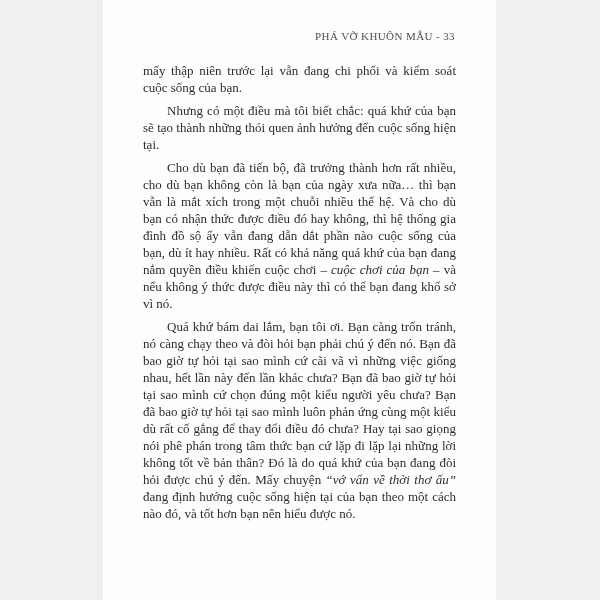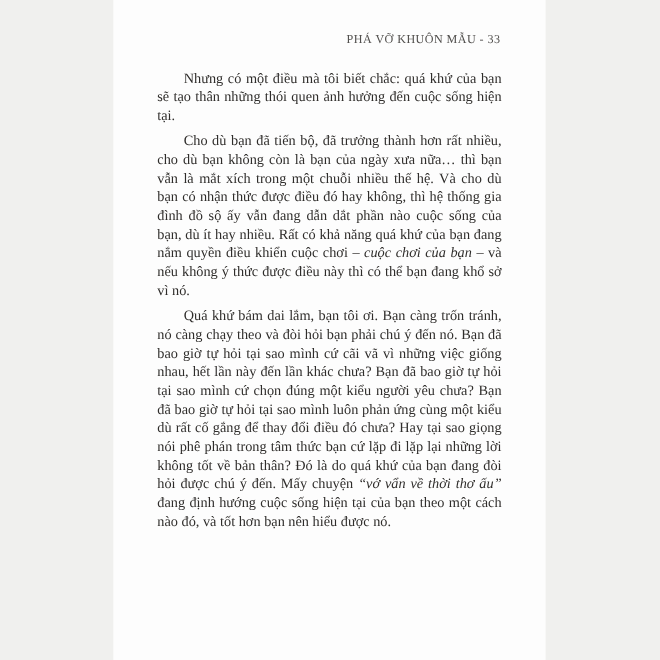--- a/index.html
+++ b/index.html
@@ -58,18 +58,19 @@
     font-style: italic;
   }
 </style>
 </head>
 <body>
 
 <div class="screenshot-root" style="--margin-bg: #f0f0ee; --page-bg: #fdfdfd; --body-text: #2f2d2b; --header-text: #52504e;">
   <div class="book-page">
     <div class="page-header">PHÁ VỠ KHUÔN MẪU - 33</div>
     <div class="page-body">
-        <p class="indent"><span>Nhưng có một điều mà tôi biết chắc: quá khứ của bạn sẽ tạo thân những thói quen ảnh hưởng đến cuộc sống hiện tại.</span></p>
+        <p><span>mấy thập niên trước lại vẫn đang chi phối và kiểm soát cuộc sống của bạn.</span></p>
+        <p class="indent"><span>Nhưng có một điều mà tôi biết chắc: quá khứ của bạn sẽ tạo thành những thói quen ảnh hưởng đến cuộc sống hiện tại.</span></p>
         <p class="indent"><span>Cho dù bạn đã tiến bộ, đã trưởng thành hơn rất nhiều, cho dù bạn không còn là bạn của ngày xưa nữa… thì bạn vẫn là mắt xích trong một chuỗi nhiều thế hệ. Và cho dù bạn có nhận thức được điều đó hay không, thì hệ thống gia đình đồ sộ ấy vẫn đang dẫn dắt phần nào cuộc sống của bạn, dù ít hay nhiều. Rất có khả năng quá khứ của bạn đang nắm quyền điều khiển cuộc chơi – </span><span class="italic">cuộc chơi của bạn</span><span> – và nếu không ý thức được điều này thì có thể bạn đang khổ sở vì nó.</span></p>
         <p class="indent"><span>Quá khứ bám dai lắm, bạn tôi ơi. Bạn càng trốn tránh, nó càng chạy theo và đòi hỏi bạn phải chú ý đến nó. Bạn đã bao giờ tự hỏi tại sao mình cứ cãi vã vì những việc giống nhau, hết lần này đến lần khác chưa? Bạn đã bao giờ tự hỏi tại sao mình cứ chọn đúng một kiểu người yêu chưa? Bạn đã bao giờ tự hỏi tại sao mình luôn phản ứng cùng một kiểu dù rất cố gắng để thay đổi điều đó chưa? Hay tại sao giọng nói phê phán trong tâm thức bạn cứ lặp đi lặp lại những lời không tốt về bản thân? Đó là do quá khứ của bạn đang đòi hỏi được chú ý đến. Mấy chuyện </span><span class="italic">“vớ vẩn về thời thơ ấu”</span><span> đang định hướng cuộc sống hiện tại của bạn theo một cách nào đó, và tốt hơn bạn nên hiểu được nó.</span></p>
       </div>
   </div>
 </div>
 
 </body></html>

